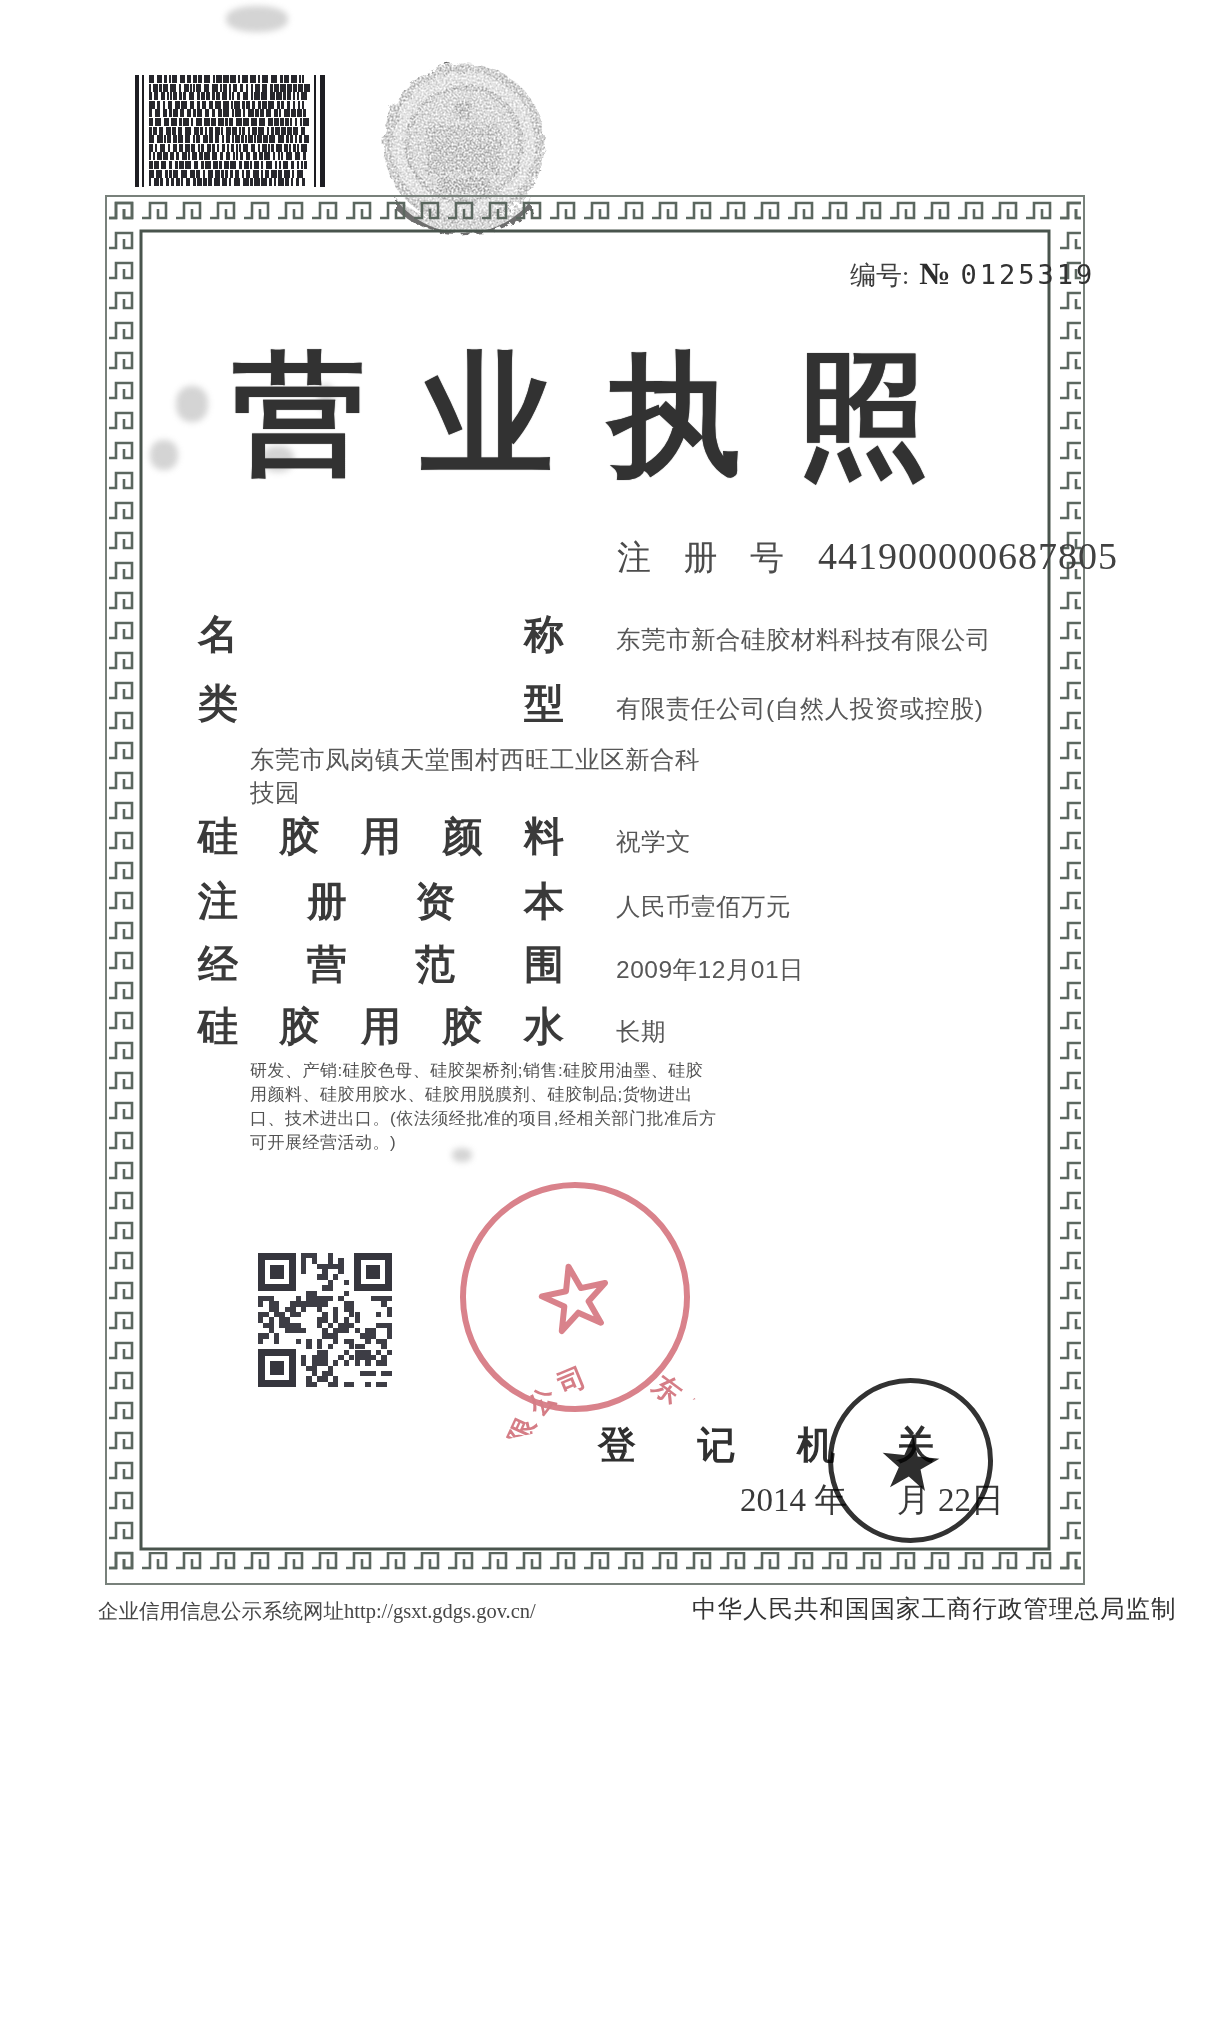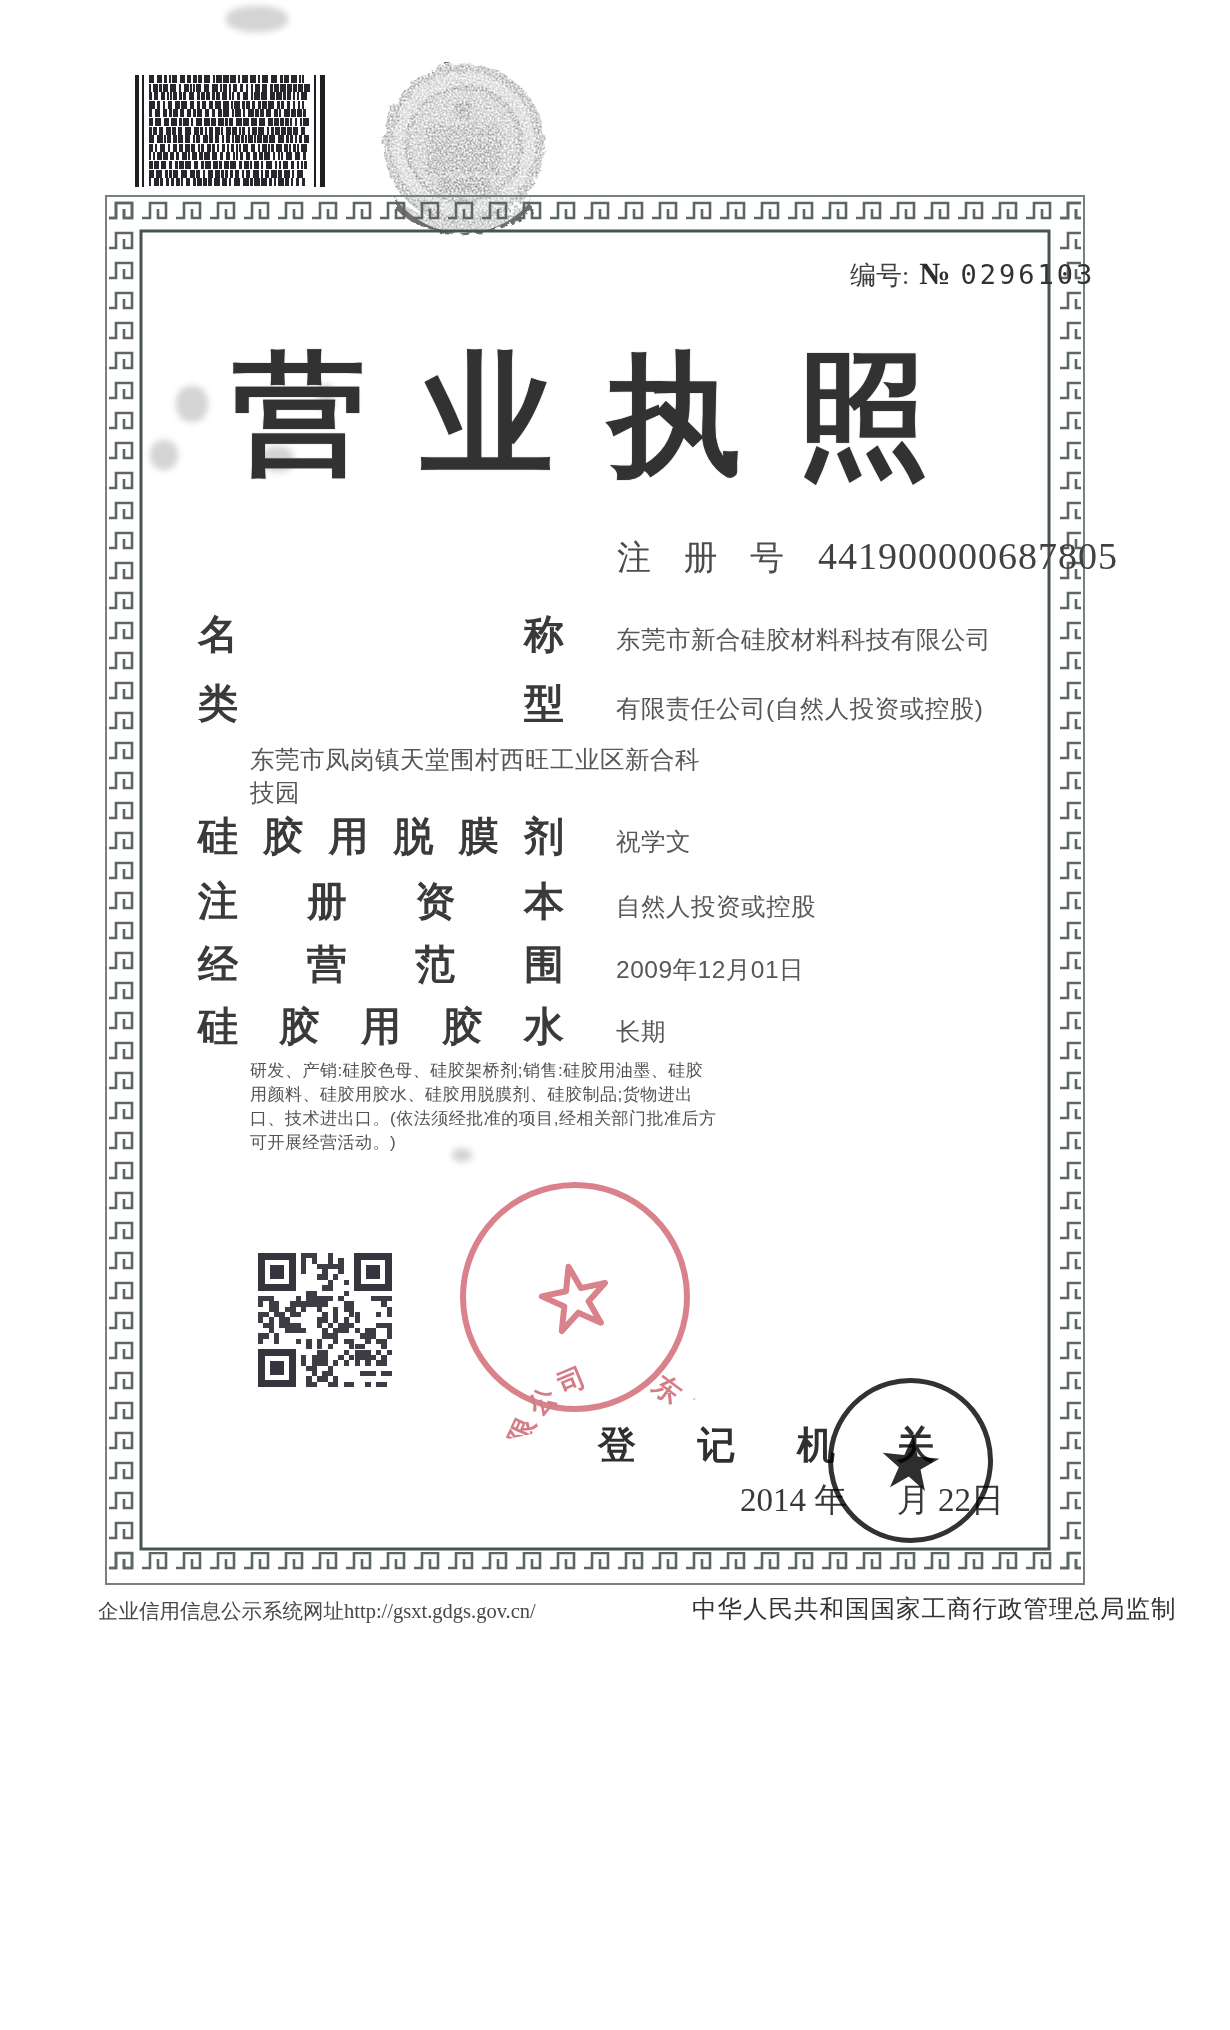--- a/index.html
+++ b/index.html
@@ -505,21 +505,21 @@
   <rect x="4" y="5" width="972" height="28" fill="url(#meander)"></rect>
   <rect x="4" y="1357" width="972" height="28" fill="url(#meander)"></rect>
   <rect x="4" y="5" width="28" height="1380" fill="url(#meander)"></rect>
   <rect x="948" y="5" width="28" height="1380" fill="url(#meander)"></rect>
   <rect x="36" y="36" width="908" height="1318" fill="none" stroke="#49544d" stroke-width="3"></rect>
 </svg>
 
 <div class="serial">
   <span class="lab">编号:</span>
   <span class="no">№</span>
-  <span class="num">0296103</span>
+  <span class="num">0125319</span>
 </div>
 
 <div class="title">营业执照</div>
 
 <div class="regline">
   <span class="lab">注 册 号</span>
   <span class="num">441900000687805</span>
 </div>
 
 <div class="row" style="top:607px">
@@ -527,26 +527,26 @@
   <div class="fvalue">东莞市新合硅胶材料科技有限公司</div>
 </div>
 <div class="row" style="top:676px">
   <div class="flabel">类型</div>
   <div class="fvalue">有限责任公司(自然人投资或控股)</div>
 </div>
 <div class="row" style="top:743px">
   <div class="fvalue">东莞市凤岗镇天堂围村西旺工业区新合科技园</div>
 </div>
 <div class="row" style="top:809px">
-  <div class="flabel">硅胶用脱膜剂</div>
+  <div class="flabel">硅胶用颜料</div>
   <div class="fvalue">祝学文</div>
 </div>
 <div class="row" style="top:874px">
   <div class="flabel">注册资本</div>
-  <div class="fvalue">自然人投资或控股</div>
+  <div class="fvalue">人民币壹佰万元</div>
 </div>
 <div class="row" style="top:937px">
   <div class="flabel">经营范围</div>
   <div class="fvalue">2009年12月01日</div>
 </div>
 <div class="row" style="top:999px">
   <div class="flabel">硅胶用胶水</div>
   <div class="fvalue">长期</div>
 </div>
 <div class="row" style="top:1059px">

